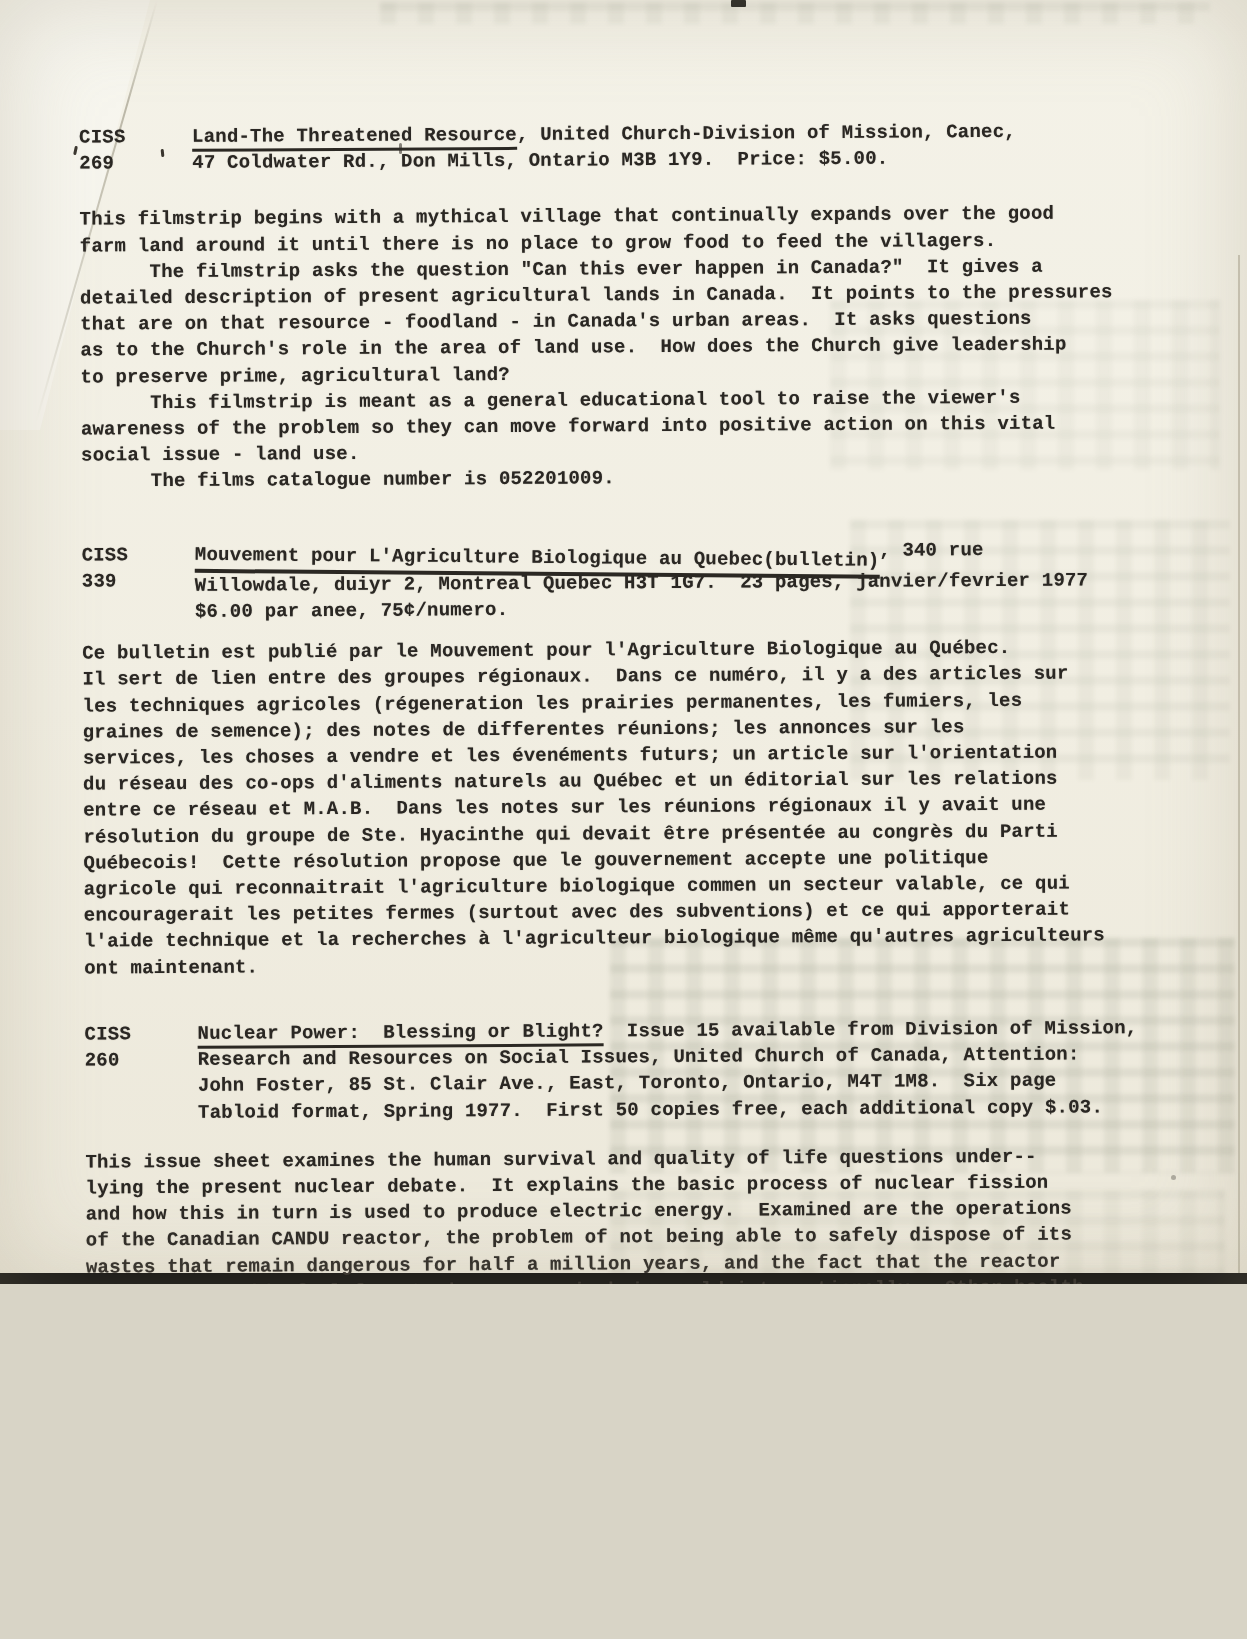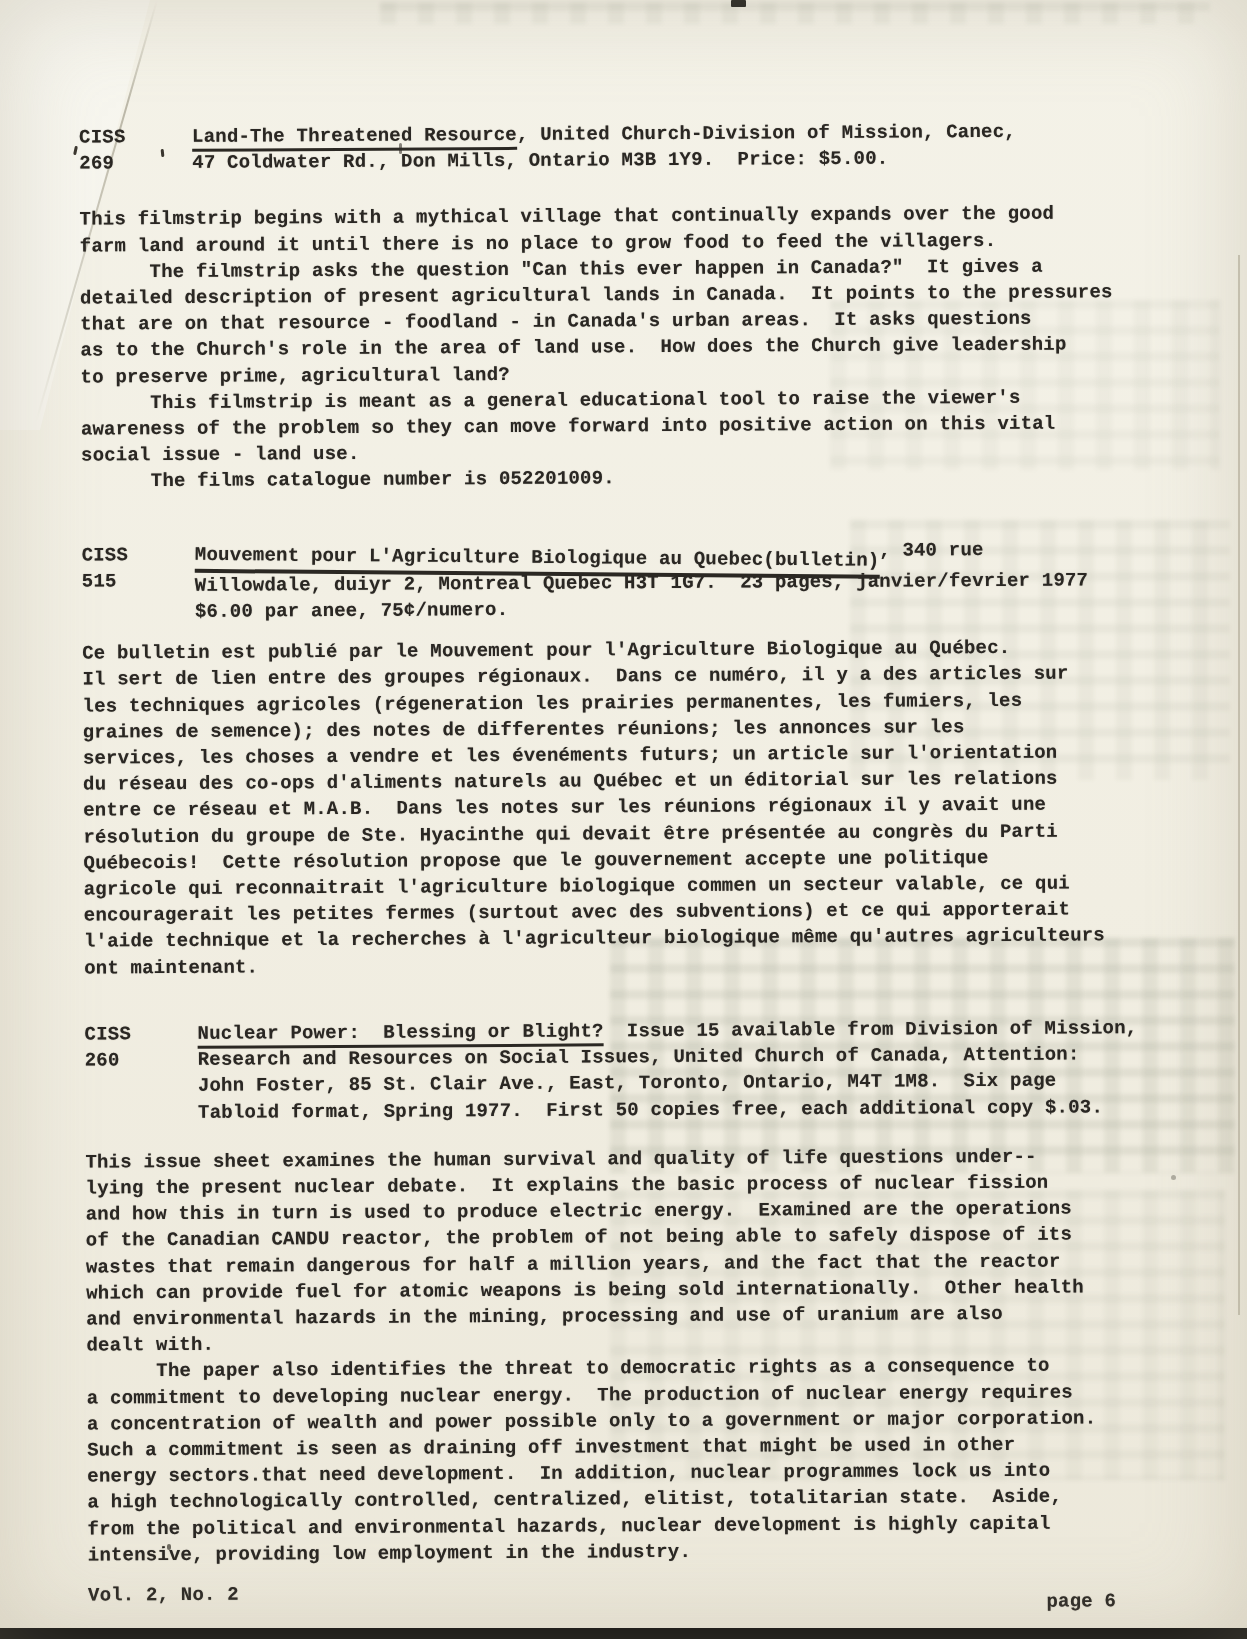--- a/index.html
+++ b/index.html
@@ -2,21 +2,21 @@
 <html><head>
 <meta charset="utf-8">
 <style>
   html,body{margin:0;padding:0;}
   body{
     width:1247px;height:1639px;overflow:hidden;
     background:#d8d4c6;
     font-family:"Liberation Mono","DejaVu Sans Mono",monospace;
   }
   .page{
-    position:relative;width:1247px;height:1639px;overflow:hidden;
+    position:relative;width:1247px;height:1284px;overflow:hidden;
     background:linear-gradient(180deg,#f4f2e8 0%,#f1eee2 55%,#ece8da 100%);
   }
   .page::after{ 
     content:"";position:absolute;inset:0;pointer-events:none;
     box-shadow:inset 0 0 90px 8px rgba(170,160,135,.30);
   }
 
   
   .scan-bar-bottom{position:absolute;left:0;bottom:0;width:100%;height:11px;background:#0b0b0a;}
   .scan-mark-top{position:absolute;left:731px;top:0;width:15px;height:7px;background:#1d1d1a;border-radius:1px;}
@@ -117,21 +117,21 @@
       This filmstrip is meant as a general educational tool to raise the viewer's
 awareness of the problem so they can move forward into positive action on this vital
 social issue - land use.
       The films catalogue number is 052201009.</p>
     </section>
 
     <section class="entry entry-339">
       <div class="entry-header">
         <div class="entry-label">
           <div>CISS</div>
-          <div>515</div>
+          <div>339</div>
         </div>
         <div class="entry-title-block"><span class="u tilt">Mouvement pour L'Agriculture Biologique au Quebec(bulletin)</span><span>, 340 rue
 Willowdale, duiyr 2, Montreal Quebec H3T 1G7.  23 pages, janvier/fevrier 1977
 $6.00 par anee, 75¢/numero.</span></div>
       </div>
       <p class="body">Ce bulletin est publié par le Mouvement pour l'Agriculture Biologique au Québec.
 Il sert de lien entre des groupes régionaux.  Dans ce numéro, il y a des articles sur
 les techniques agricoles (régeneration les prairies permanentes, les fumiers, les
 graines de semence); des notes de differentes réunions; les annonces sur les
 services, les choses a vendre et les évenéments futurs; un article sur l'orientation

